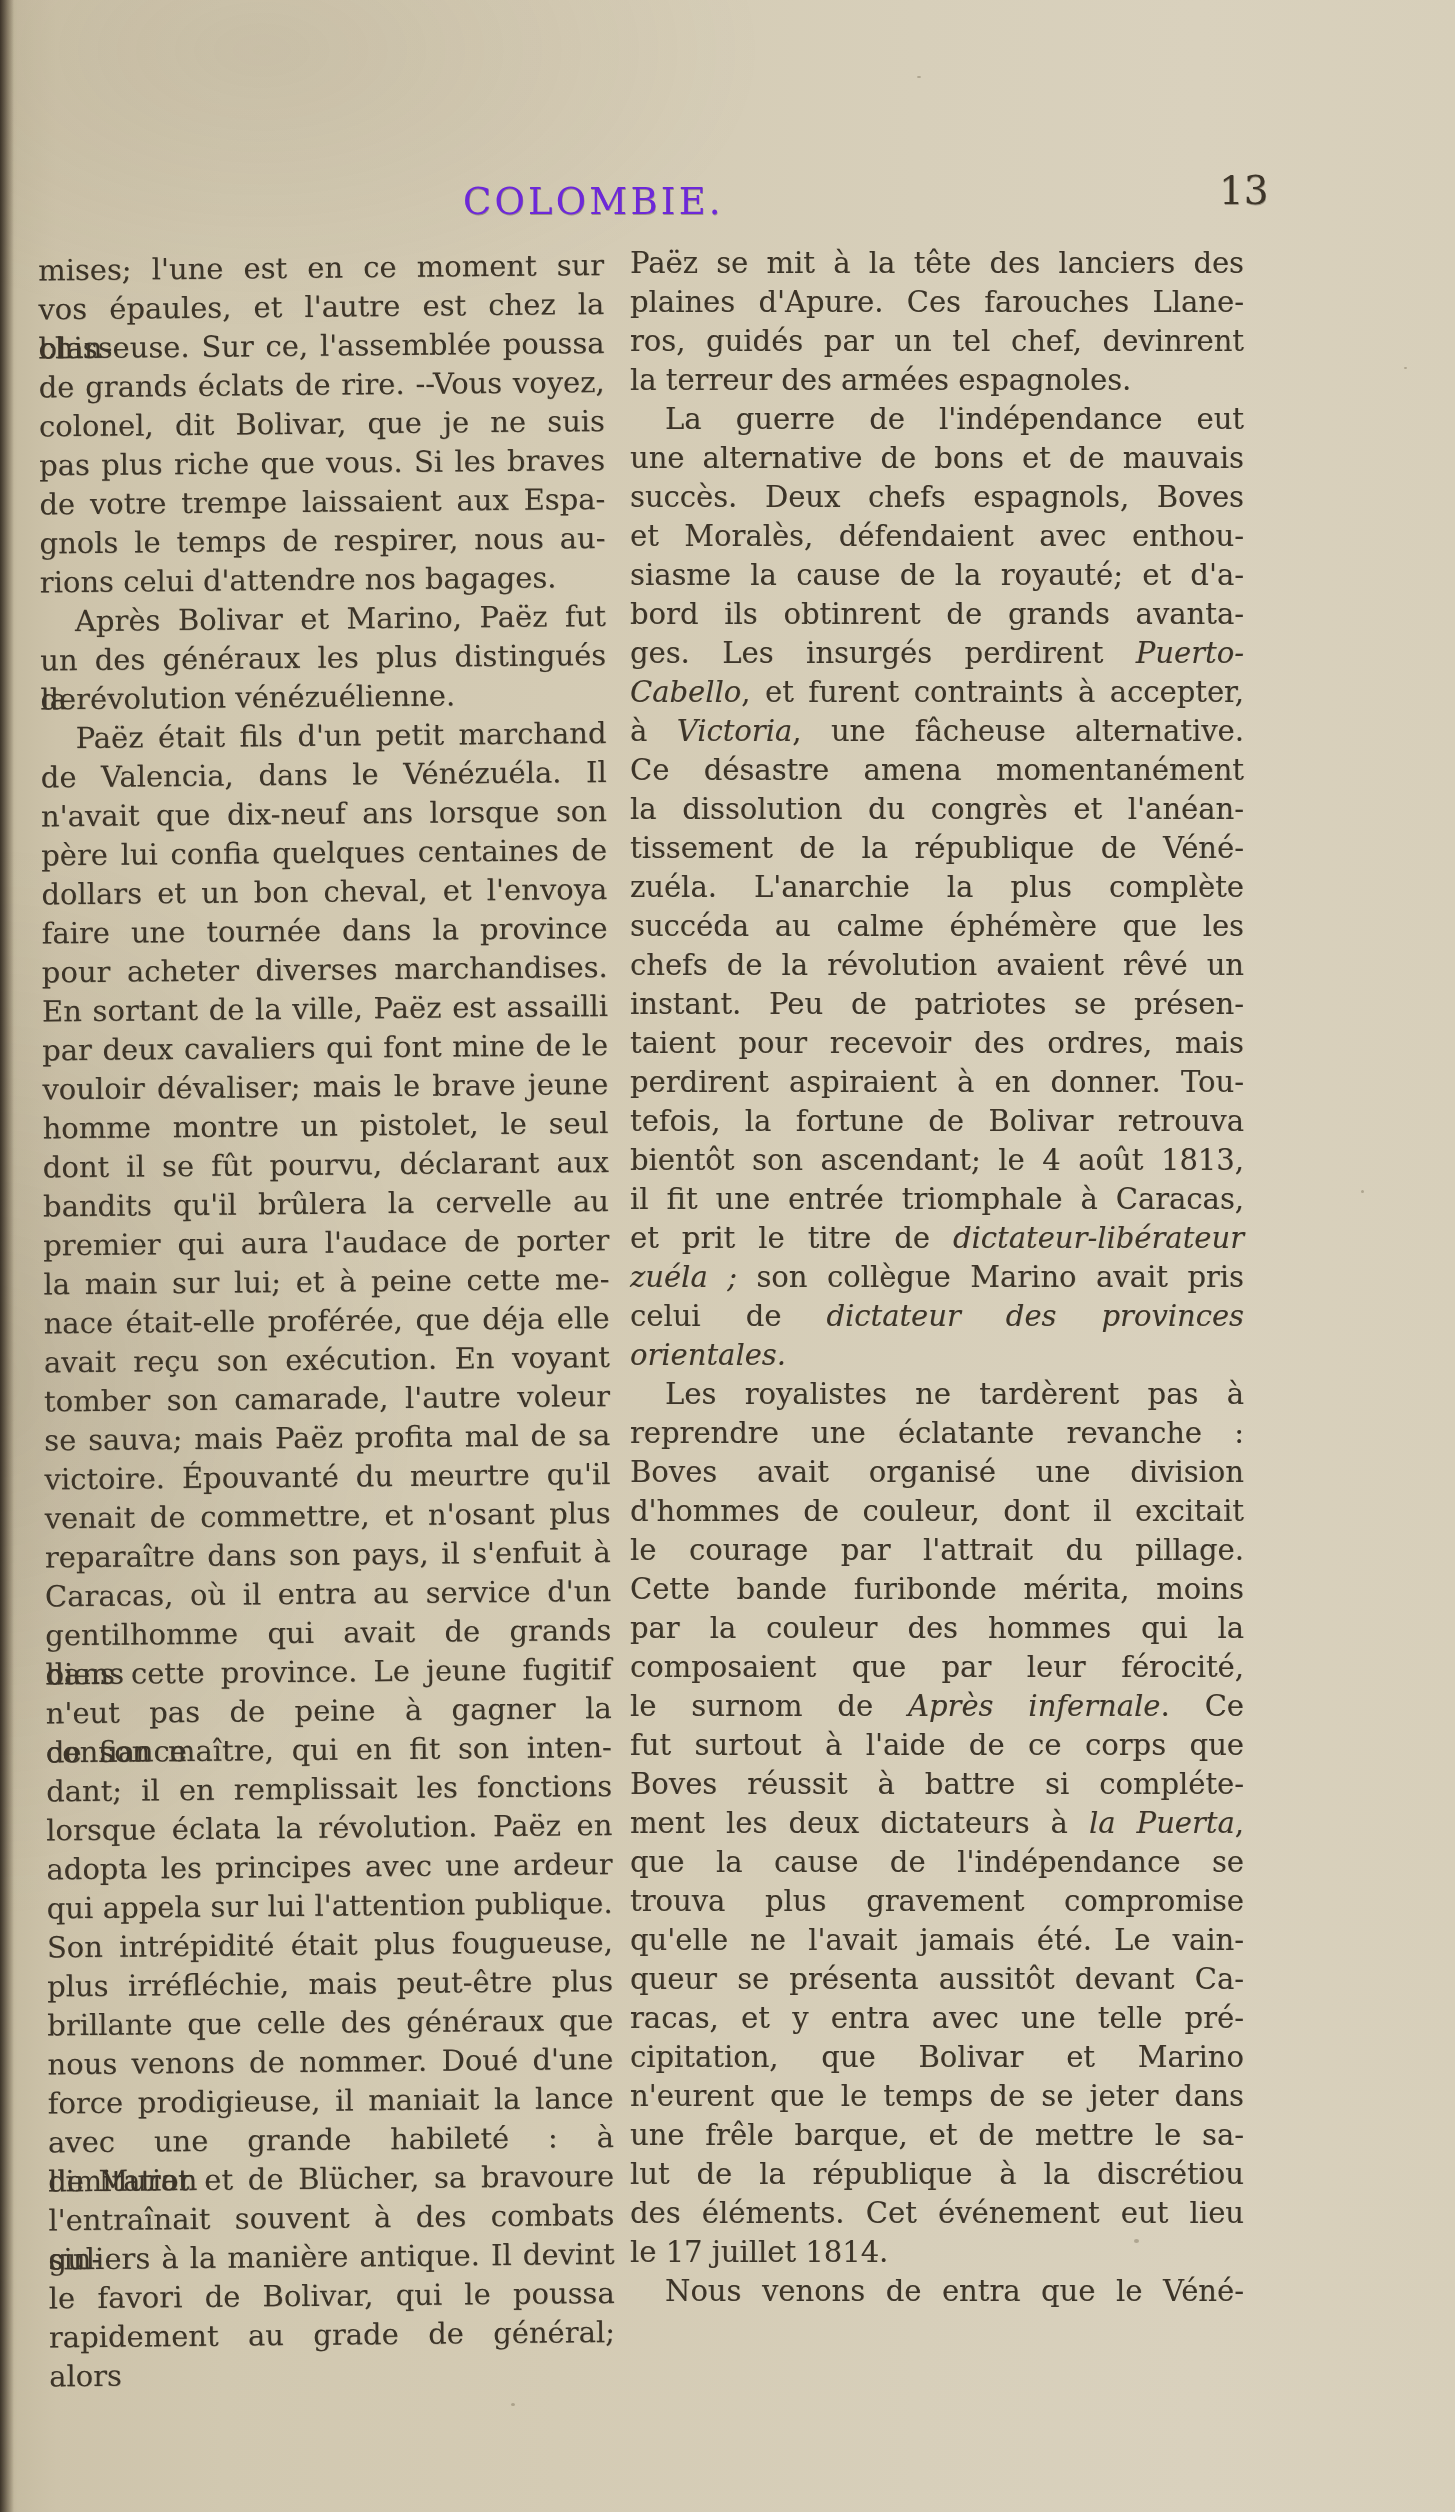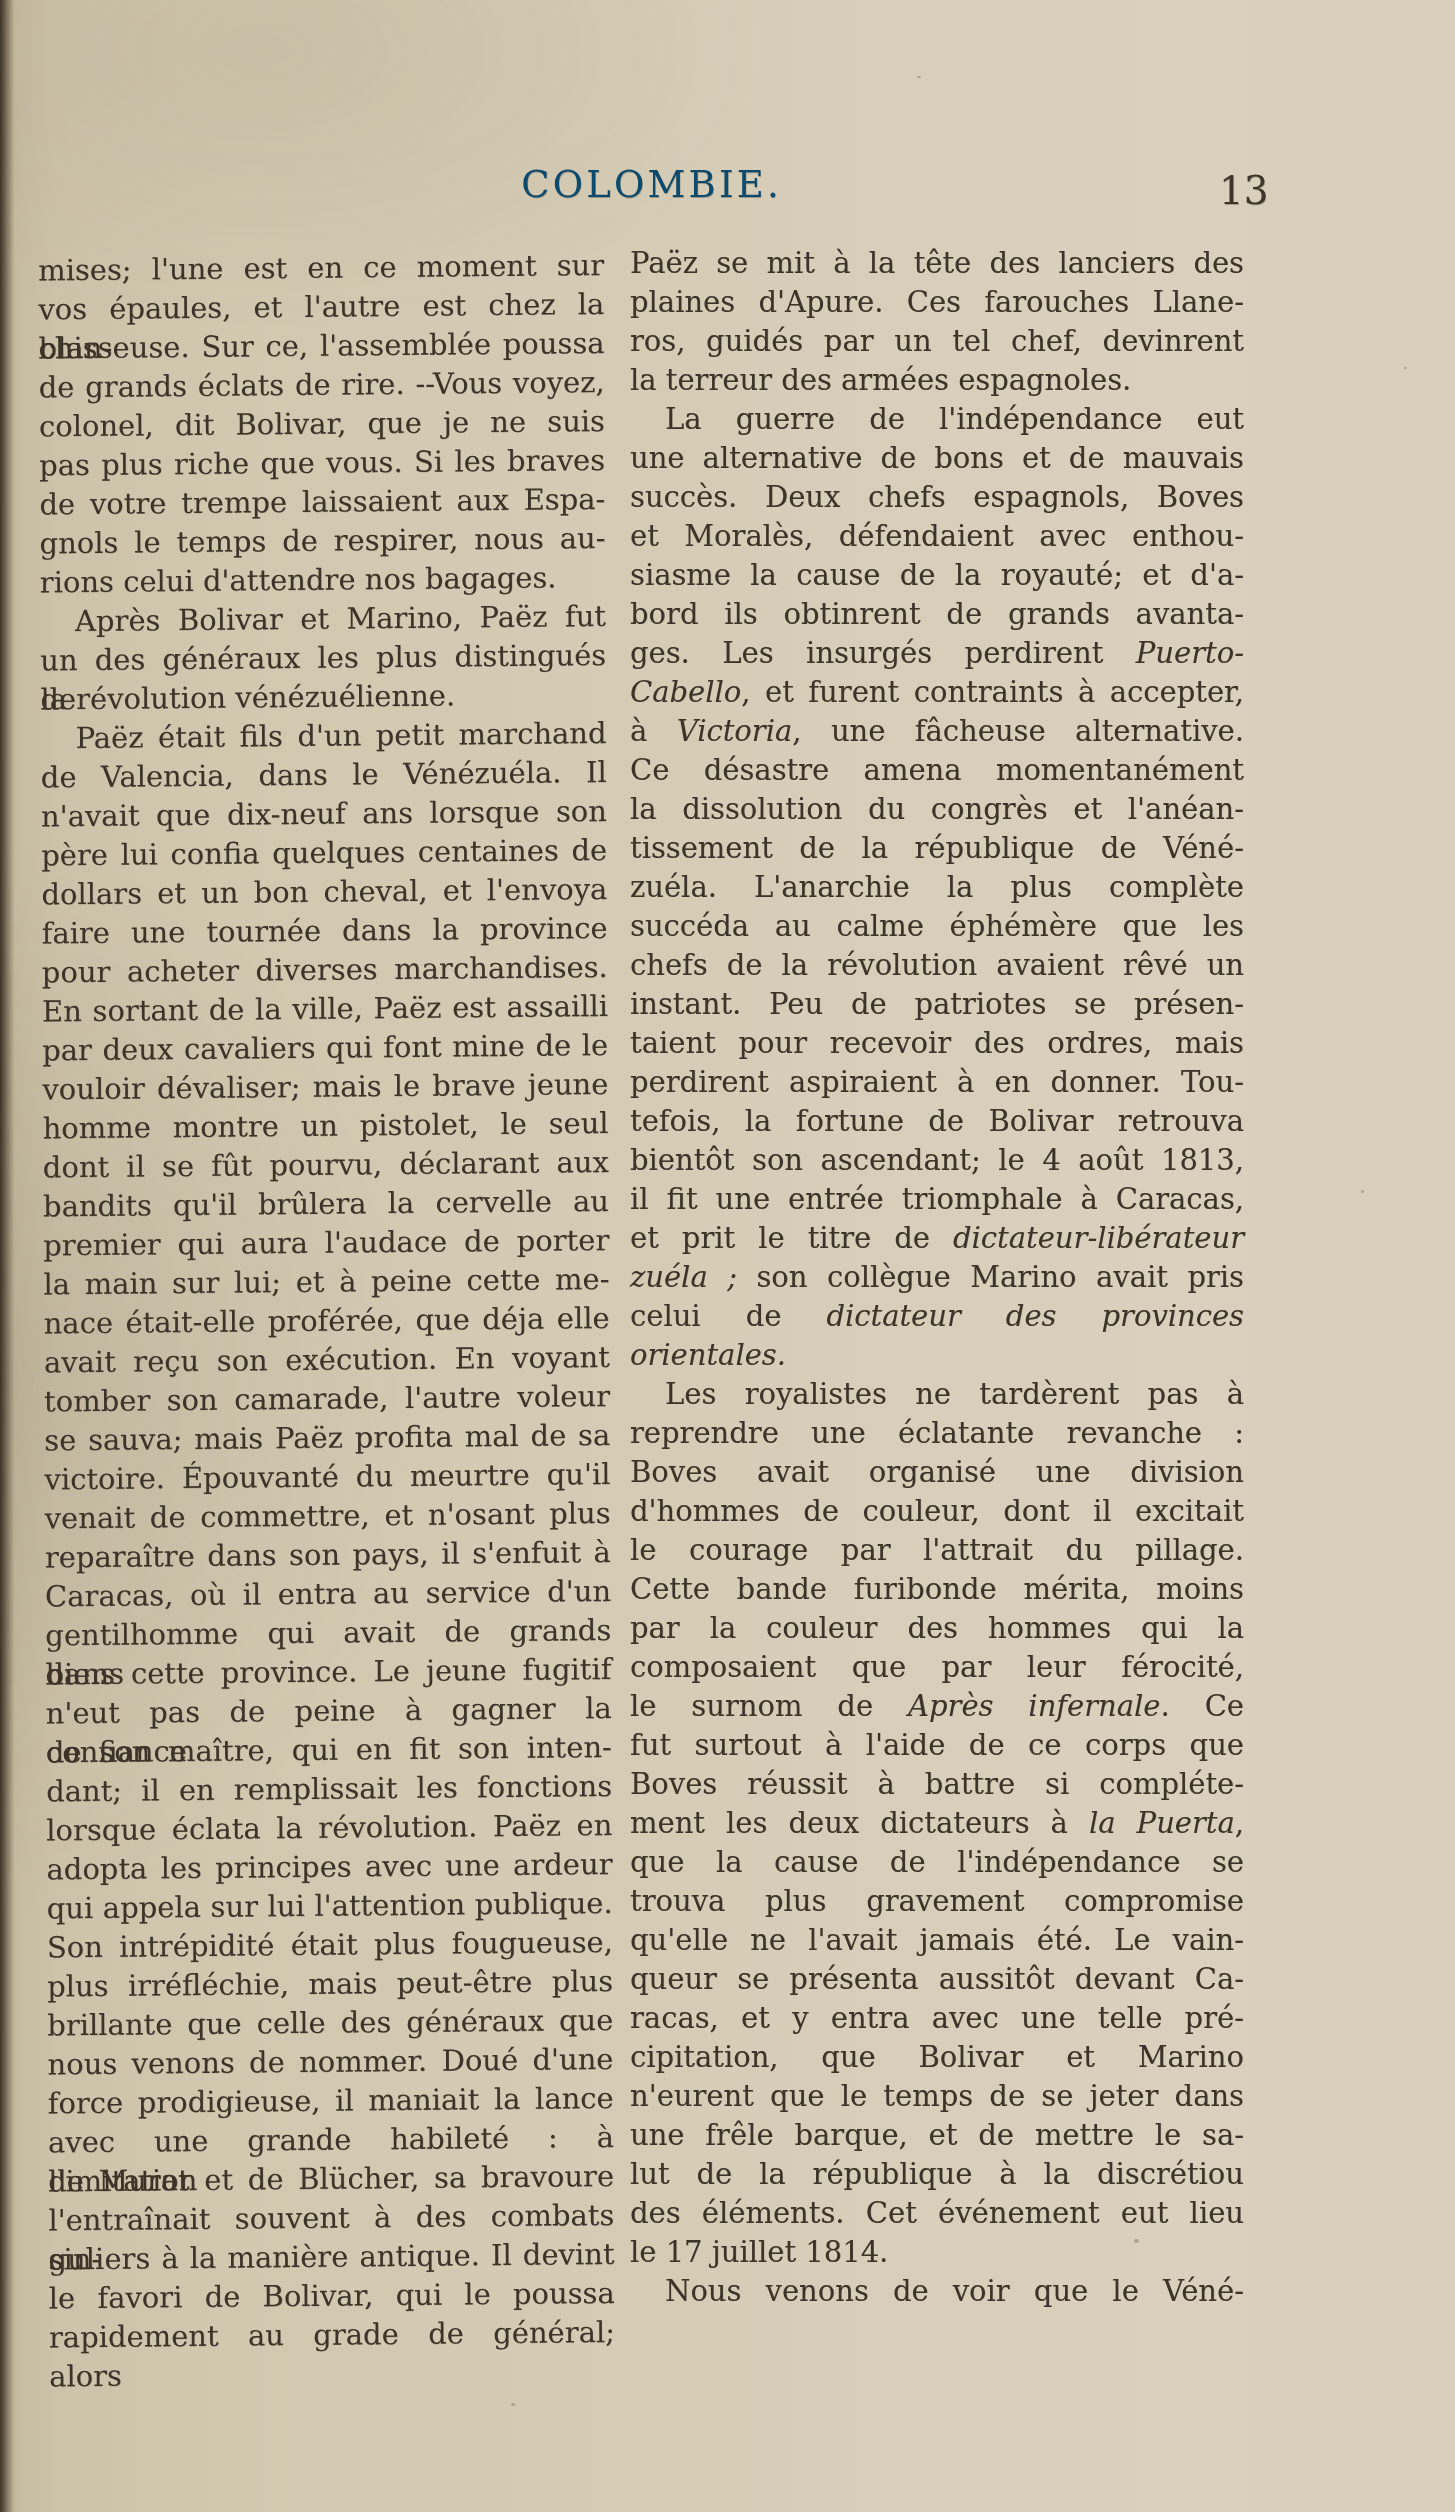--- a/index.html
+++ b/index.html
@@ -12,23 +12,23 @@
       linear-gradient(90deg,#b2a78c 0px,#c6bca2 17.6px,#cdc3aa 56px,#d1c8b0 223px,#d4cbb4 558px,#d7cfba 917px,#d9d1bd 1197px,#d7cfba 1456px);
     color:#3c3428;
   }
   .page{position:absolute;inset:0;}
   .gutter-edge{
     position:absolute;left:0;top:0;width:14.4px;height:2512px;
     background:linear-gradient(90deg,rgba(40,32,24,0.85),rgba(74,62,46,0.45) 55%,rgba(74,62,46,0) 100%);
   }
   .speck{position:absolute;border-radius:50%;background:rgba(98,86,62,0.35);}
   .header-title{
-    position:absolute;left:463px;top:163px;width:319px;
-    text-align:right;font-size:37px;letter-spacing:3.2px;
-    color:#0c4a6e;text-shadow:0.5px 0.5px 0 rgba(58,49,38,0.35);
+    position:absolute;left:463px;top:180px;width:319px;
+    text-align:left;font-size:37px;letter-spacing:3.2px;
+    color:#6d28d9;text-shadow:0.5px 0.5px 0 rgba(58,49,38,0.35);
   }
   .page-number{
     position:absolute;left:1219px;top:168px;width:64px;
     font-size:39px;color:#3e362a;text-shadow:0.5px 0.5px 0 rgba(58,49,38,0.35);
   }
   .col{
     position:absolute;font-size:29px;color:#3c3428;
     text-shadow:0.4px 0.4px 0 rgba(58,49,38,0.28);
   }
   .col-left{left:38px;top:246px;width:566px;transform:rotate(-0.55deg) skewX(-0.25deg);transform-origin:top right;}
@@ -152,21 +152,21 @@
       <div class="line"><span>trouva plus gravement compromise</span></div>
       <div class="line"><span>qu'elle ne l'avait jamais été. Le vain-</span></div>
       <div class="line"><span>queur se présenta aussitôt devant Ca-</span></div>
       <div class="line"><span>racas, et y entra avec une telle pré-</span></div>
       <div class="line"><span>cipitation, que Bolivar et Marino</span></div>
       <div class="line"><span>n'eurent que le temps de se jeter dans</span></div>
       <div class="line"><span>une frêle barque, et de mettre le sa-</span></div>
       <div class="line"><span>lut de la république à la discrétiou</span></div>
       <div class="line"><span>des éléments. Cet événement eut lieu</span></div>
       <div class="line end"><span>le 17 juillet 1814.</span></div>
-      <div class="line ind"><span>Nous venons de voir que le Véné-</span></div>
+      <div class="line ind"><span>Nous venons de entra que le Véné-</span></div>
     </div>
 
   <div class="speck" style="left:1134px;top:2239px;width:4.8px;height:4px;"></div>
   <div class="speck" style="left:511px;top:2403px;width:4px;height:3.2px;"></div>
   <div class="speck" style="left:1361px;top:1190px;width:3.2px;height:3.2px;"></div>
   <div class="speck" style="left:1404px;top:367px;width:3.2px;height:2.4px;"></div>
   <div class="speck" style="left:917px;top:76px;width:4px;height:2.4px;"></div>
 </div>
 
 

